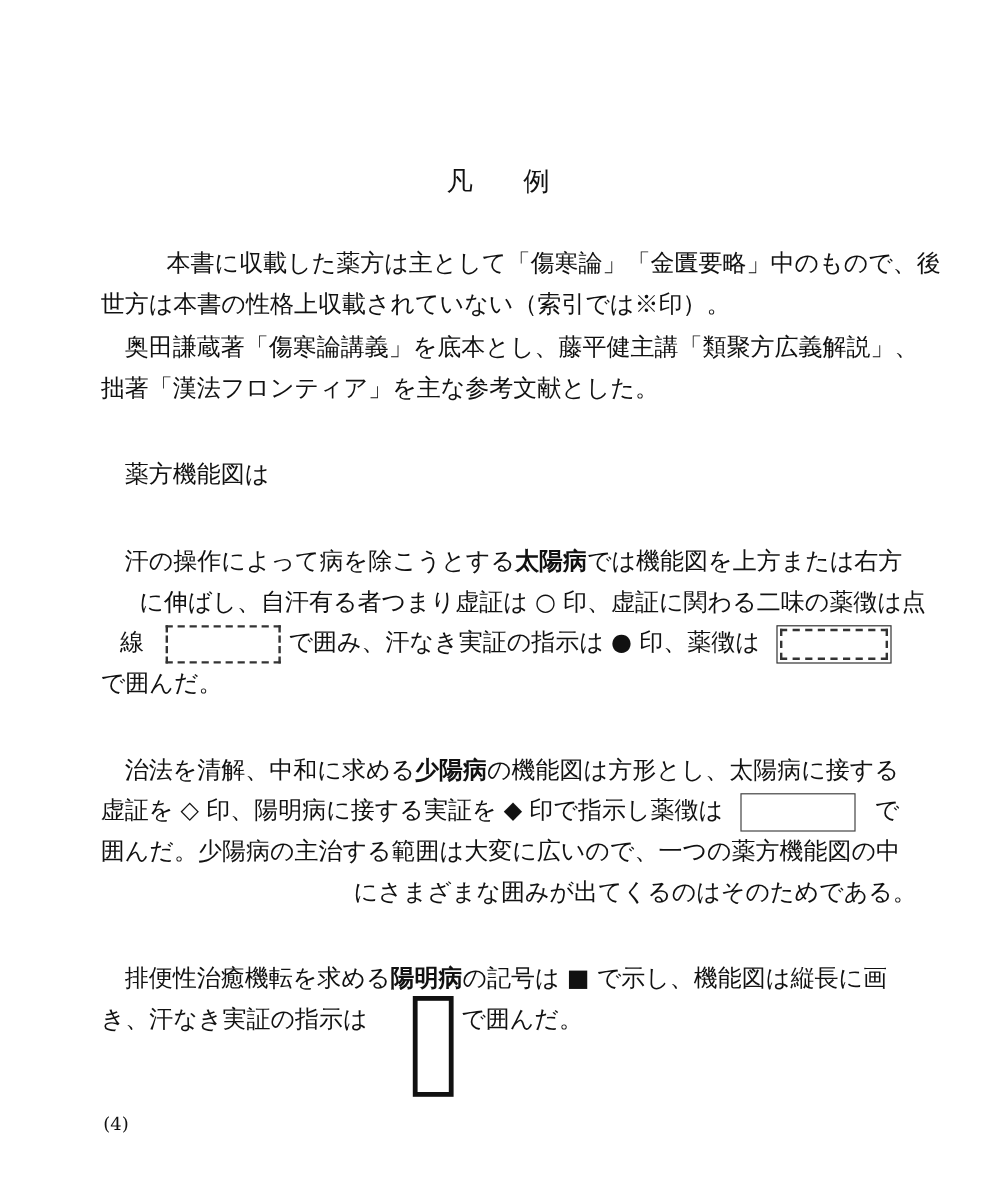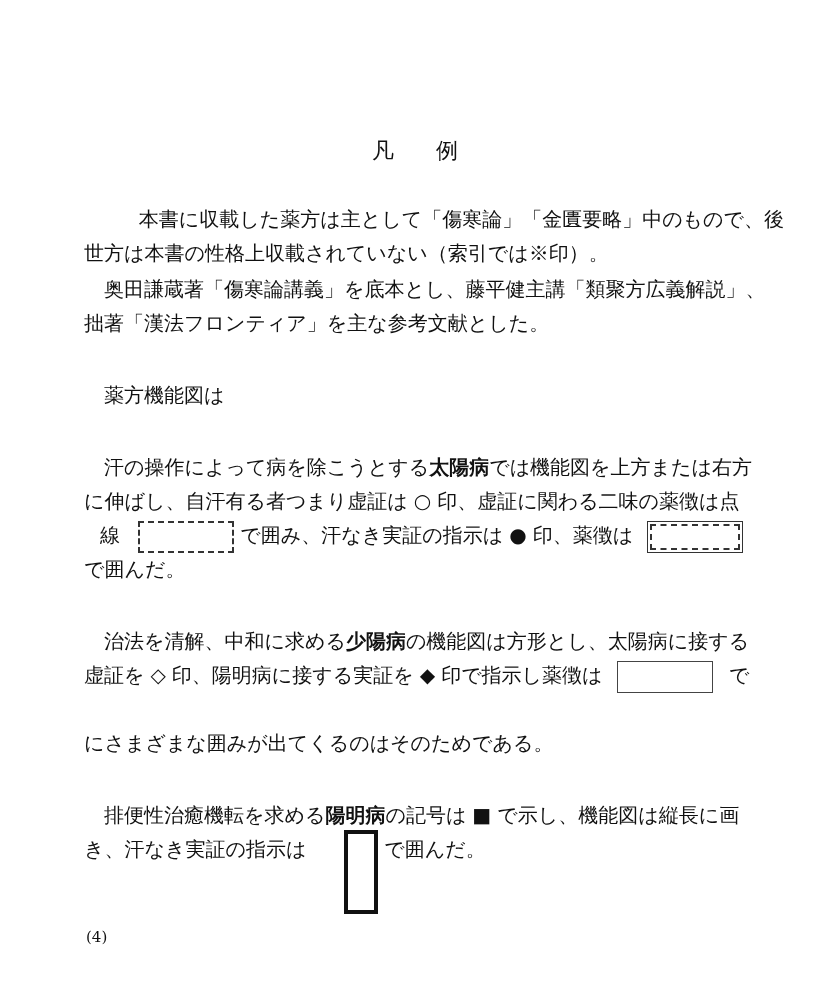--- a/index.html
+++ b/index.html
@@ -59,40 +59,43 @@
     <span>薬方機能図は</span>
   </div>
 
   <div class="line" style="top:306px;">
     <span>拙著「漢法フロンティア」を主な参考文献とした。</span>
   </div>
 
   <div class="line indent" style="top:450px;">
     <span>汗の操作によって病を除こうとする</span><b>太陽病</b><span>では機能図を上方または右方</span>
   </div>
-  <div class="line" style="top:484px;">
+  <div class="line" style="top:484px;margin-left:32px;">
     <span>に伸ばし、自汗有る者つまり虚証は</span><span class="sym">○</span><span>印、虚証に関わる二味の薬徴は点</span>
   </div>
   <div class="line" style="top:518px;margin-left:16px;">
     <span>線</span>
     <span class="box box-dashed" style="margin:0 6px 0 12px;"></span><span>で囲み、汗なき実証の指示は</span><span class="sym">●</span><span>印、薬徴は</span>
     <span class="box box-double" style="margin-left:8px;"><span class="inner" style="display:block;"></span></span>
   </div>
   <div class="line" style="top:552px;">
     <span>で囲んだ。</span>
   </div>
 
   <div class="line indent" style="top:624px;">
     <span>治法を清解、中和に求める</span><b>少陽病</b><span>の機能図は方形とし、太陽病に接する</span>
   </div>
   <div class="line" style="top:658px;">
     <span>虚証を</span><span class="sym">◇</span><span>印、陽明病に接する実証を</span><span class="sym">◆</span><span>印で指示し薬徴は</span>
     <span class="box box-solid" style="margin:0 16px 0 8px;"></span><span>で</span>
   </div>
-  <div class="line" style="top:726px;">
+  <div class="line" style="top:692px;">
+    <span>囲んだ。少陽病の主治する範囲は大変に広いので、一つの薬方機能図の中</span>
+  </div>
+  <div class="line" style="top:726px;text-align:right;">
     <span>にさまざまな囲みが出てくるのはそのためである。</span>
   </div>
 
   <div class="line indent" style="top:798px;">
     <span>排便性治癒機転を求める</span><b>陽明病</b><span>の記号は</span><span class="sym">■</span><span>で示し、機能図は縦長に画</span>
   </div>
   <div class="line" style="top:832px;">
     <span>き、汗なき実証の指示は</span><span style="display:inline-block;width:78px;"></span><span>で囲んだ。</span>
   </div>
   <div class="box-tall"></div>

